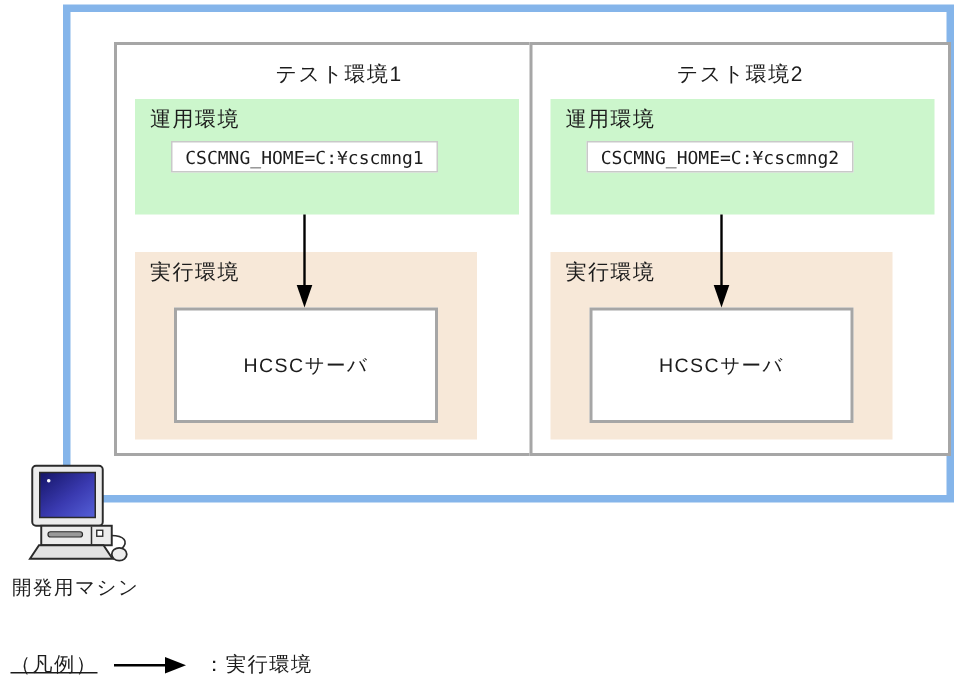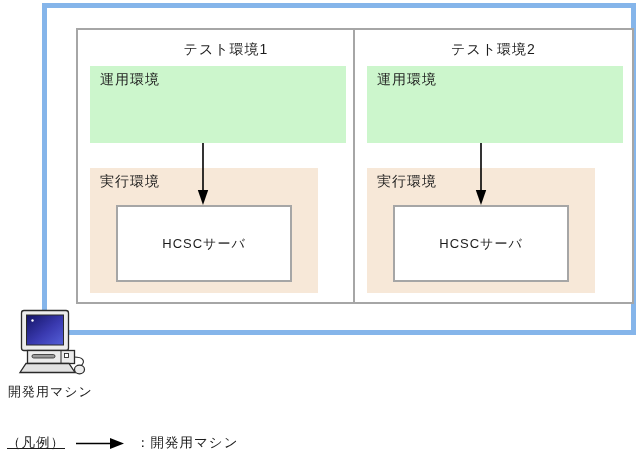--- a/index.html
+++ b/index.html
@@ -56,31 +56,33 @@
 <body>
 
 <div class="canvas">
 
   <div class="blue-frame"></div>
 
   <div class="env-box one">
     <div class="env-title">テスト環境1</div>
     <div class="ops-band">
       <div class="band-label">運用環境</div>
+      <div class="setting-box">CSCMNG_HOME=C:¥cscmng1</div>
     </div>
     <div class="exec-band">
       <div class="band-label">実行環境</div>
       <div class="server-box">HCSCサーバ</div>
     </div>
   </div>
 
   <div class="env-box two">
     <div class="env-title">テスト環境2</div>
     <div class="ops-band">
       <div class="band-label">運用環境</div>
+      <div class="setting-box">CSCMNG_HOME=C:¥cscmng2</div>
     </div>
     <div class="exec-band">
       <div class="band-label">実行環境</div>
       <div class="server-box">HCSCサーバ</div>
     </div>
   </div>
 
   <svg class="flow-arrow one" viewBox="0 0 14 64">
     <line x1="7" y1="1" x2="7" y2="50" stroke="#000" stroke-width="1.6"></line>
     <polygon points="1.8,48 12.2,48 7,63" fill="#000"></polygon>
@@ -114,15 +116,15 @@
     <ellipse cx="63.5" cy="63.5" rx="5" ry="4.3" fill="#ececec" stroke="#2a2a2a" stroke-width="1.2"></ellipse>
   </svg>
 
   <div class="machine-label">開発用マシン</div>
 
   <div class="legend-prefix">（凡例）</div>
   <svg class="legend-arrow" viewBox="0 0 50 13">
     <line x1="0" y1="6.5" x2="36" y2="6.5" stroke="#000" stroke-width="1.6"></line>
     <polygon points="34,1 34,12 48,6.5" fill="#000"></polygon>
   </svg>
-  <div class="legend-text">：開発用マシン</div>
+  <div class="legend-text">：実行環境</div>
 
 </div>
 
 </body></html>

